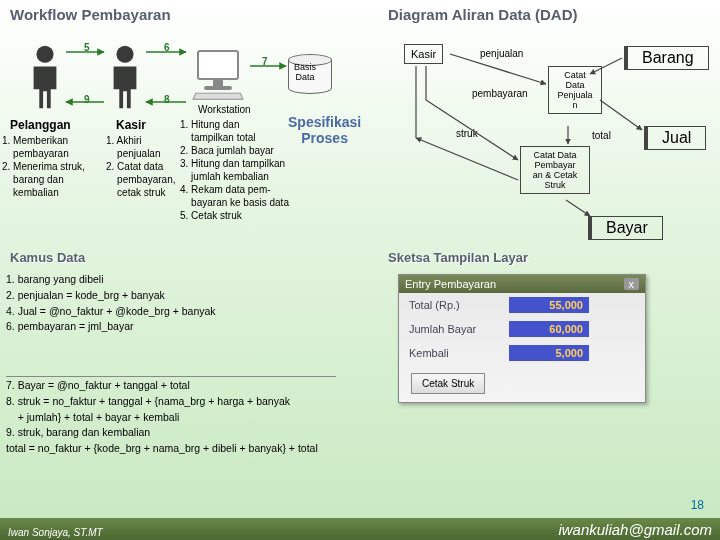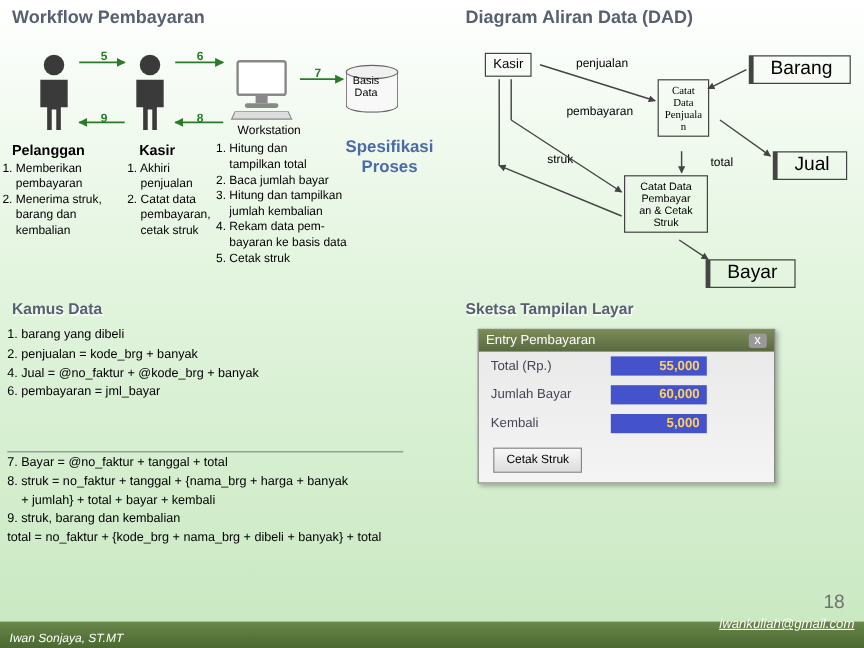--- a/index.html
+++ b/index.html
@@ -33,22 +33,22 @@
   .kd li { list-style:none; font-size:10.5px; line-height:1.5; }
   .divider { border-top:1px solid #888; width:330px; margin:4px 0; }
   .dialog { width:248px; background:linear-gradient(#e8e8e8,#f4f4f4); border:1px solid #888; box-shadow:2px 2px 4px rgba(0,0,0,.3); }
   .dialog .tb { background:linear-gradient(#7a8a58,#5a6a40); color:#fff; padding:3px 6px; font-size:11px; display:flex; justify-content:space-between; }
   .dialog .row { display:flex; padding:4px 10px; align-items:center; }
   .dialog .lbl { width:100px; color:#445; font-size:11px; }
   .dialog .val { width:80px; background:#4452cc; color:#ffd060; text-align:right; padding:2px 6px; font-size:11px; font-weight:bold; }
   .dialog .btn { margin:8px 12px; padding:4px 10px; border:1px solid #888; background:linear-gradient(#f8f8f8,#ddd); font-size:10px; display:inline-block; }
   .footer { position:absolute; bottom:0; left:0; right:0; height:22px; background:linear-gradient(#6a884a,#4a6830); }
   .footname { position:absolute; bottom:2px; left:8px; color:#fff; font-size:10px; font-style:italic; }
-  .footmail { position:absolute; bottom:14px; right:8px; color:#fff; font-size:11px; font-style:italic;text-decoration:underline; }
-  .pagenum { position:absolute; bottom:28px; right:16px; font-size:16px; color:#737373; }
+  .footmail { position:absolute; bottom:2px; right:8px; color:#fff; font-size:15px; font-style:italic; }
+  .pagenum { position:absolute; bottom:28px; right:16px; font-size:12px; color:#0369a1; }
   svg.overlay { position:absolute; top:0; left:0; pointer-events:none; }
 </style>
 </head>
 <body>
 
 <div class="q heading" style="left:10px; top:6px;">Workflow Pembayaran</div>
 
 <div class="q person" style="left:26px; top:42px;">
 <svg viewBox="0 0 40 70">
       <circle cx="20" cy="11" r="9" fill="#3a3a3a"></circle>
@@ -116,21 +116,21 @@
 <div class="q blue" style="left:288px; top:114px; white-space:pre; text-align:center;">Spesifikasi
 Proses</div>
 
 <div class="q heading" style="left:388px; top:6px;">Diagram Aliran Data (DAD)</div>
 
 <div class="q entity" style="left:404px; top:44px;">Kasir</div>
 <div class="q" style="left:480px; top:48px; font-size:10px;">penjualan</div>
 <div class="q store" style="left:624px; top:46px;">Barang</div>
 <div class="q" style="left:472px; top:88px; font-size:10px;">pembayaran</div>
 <div class="q" style="left:456px; top:128px; font-size:10px;">struk</div>
-<div class="q proc" style="left:548px; top:66px; width:43px; white-space:pre;font-family:Liberation Serif, serif;">Catat
+<div class="q proc" style="left:548px; top:66px; width:54px; white-space:pre;">Catat
 Data
 Penjuala
 n</div>
 <div class="q" style="left:592px; top:130px; font-size:10px;">total</div>
 <div class="q store" style="left:644px; top:126px;">Jual</div>
 <div class="q proc" style="left:520px; top:146px; width:70px; white-space:pre;">Catat Data
 Pembayar
 an &amp; Cetak
 Struk</div>
 <div class="q store" style="left:588px; top:216px;">Bayar</div>

